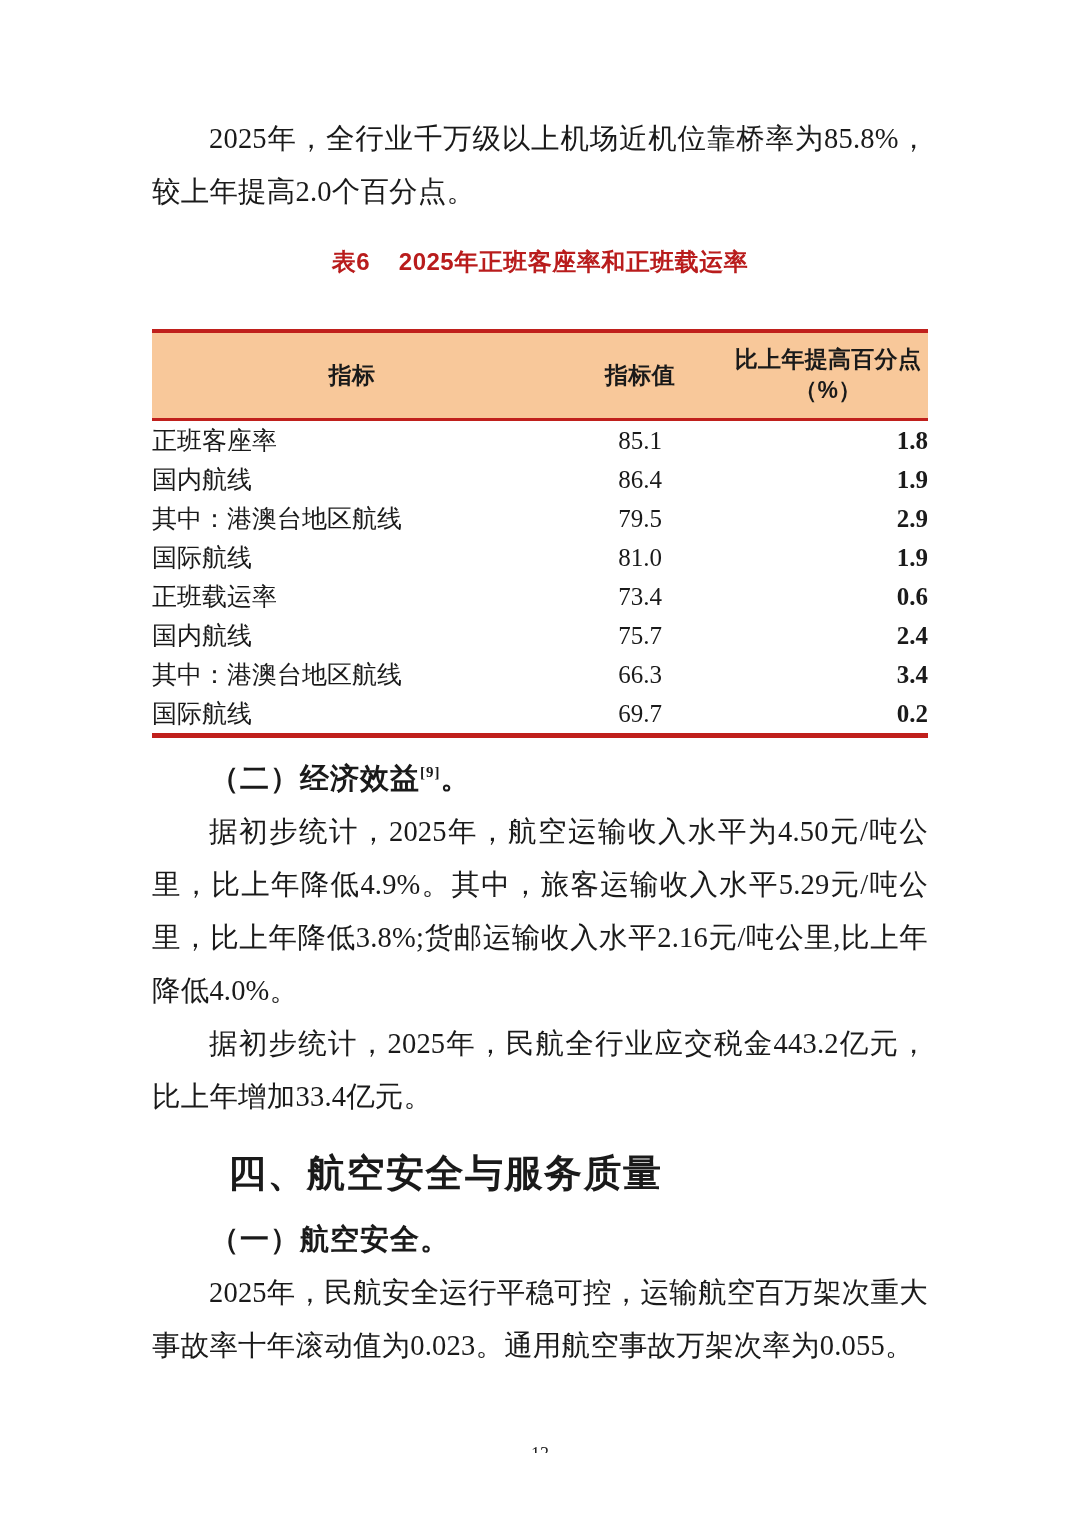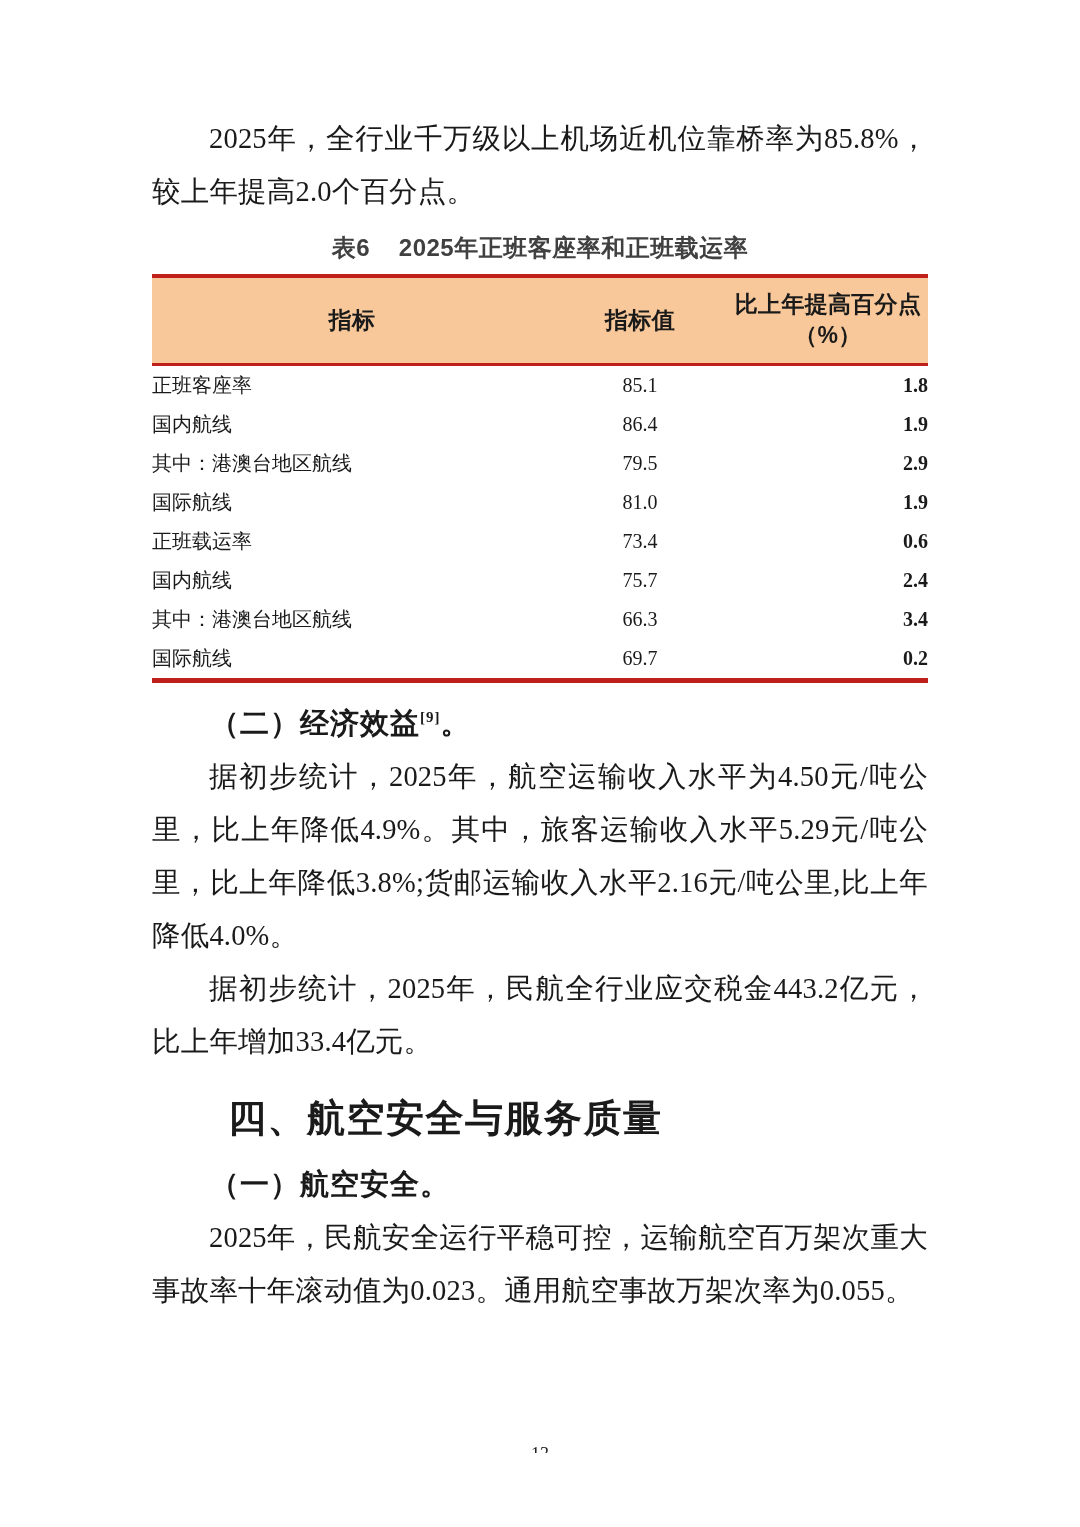--- a/index.html
+++ b/index.html
@@ -33,33 +33,34 @@
     text-align: justify;
     text-justify: inter-ideograph;
     text-indent: 2em;
     margin: 0;
     letter-spacing: 0.2px;
   }
 
   
   .table-caption {
     text-align: center;
-    color: #404040;
+    color: #b91c1c;
     font-weight: bold;
     font-size: 24px;
     font-family: "Liberation Sans", "DejaVu Sans", sans-serif;
     letter-spacing: 0.5px;
-    margin: 0;
+    margin: 14px;
     padding: 0;
     white-space: pre;
   }
 
   
   .tbl-wrap {
     width: 776px;
+    margin-top: 27px;
   }
   table.stat {
     width: 776px;
     border-collapse: collapse;
     table-layout: fixed;
   }
   table.stat thead tr {
     background: #F8C89A;
   }
   table.stat thead th {
@@ -67,21 +68,21 @@
     border-bottom: 3px solid #C0201C;
     font-family: "Liberation Sans", "DejaVu Sans", sans-serif;
     font-weight: bold;
     font-size: 23px;
     color: #1a1a1a;
     padding: 11px 0 12px 0;
     text-align: center;
     letter-spacing: 0.3px;
   }
   table.stat tbody td {
-    font-size: 20px;
+    font-size: 25px;
     padding: 0;
     height: 39px;
     vertical-align: middle;
     border: none;
   }
   table.stat tbody tr:last-child td {
     border-bottom: 5px solid #C0201C;
   }
   td.c-label { text-align: left; }
   td.c-value { text-align: center; }

